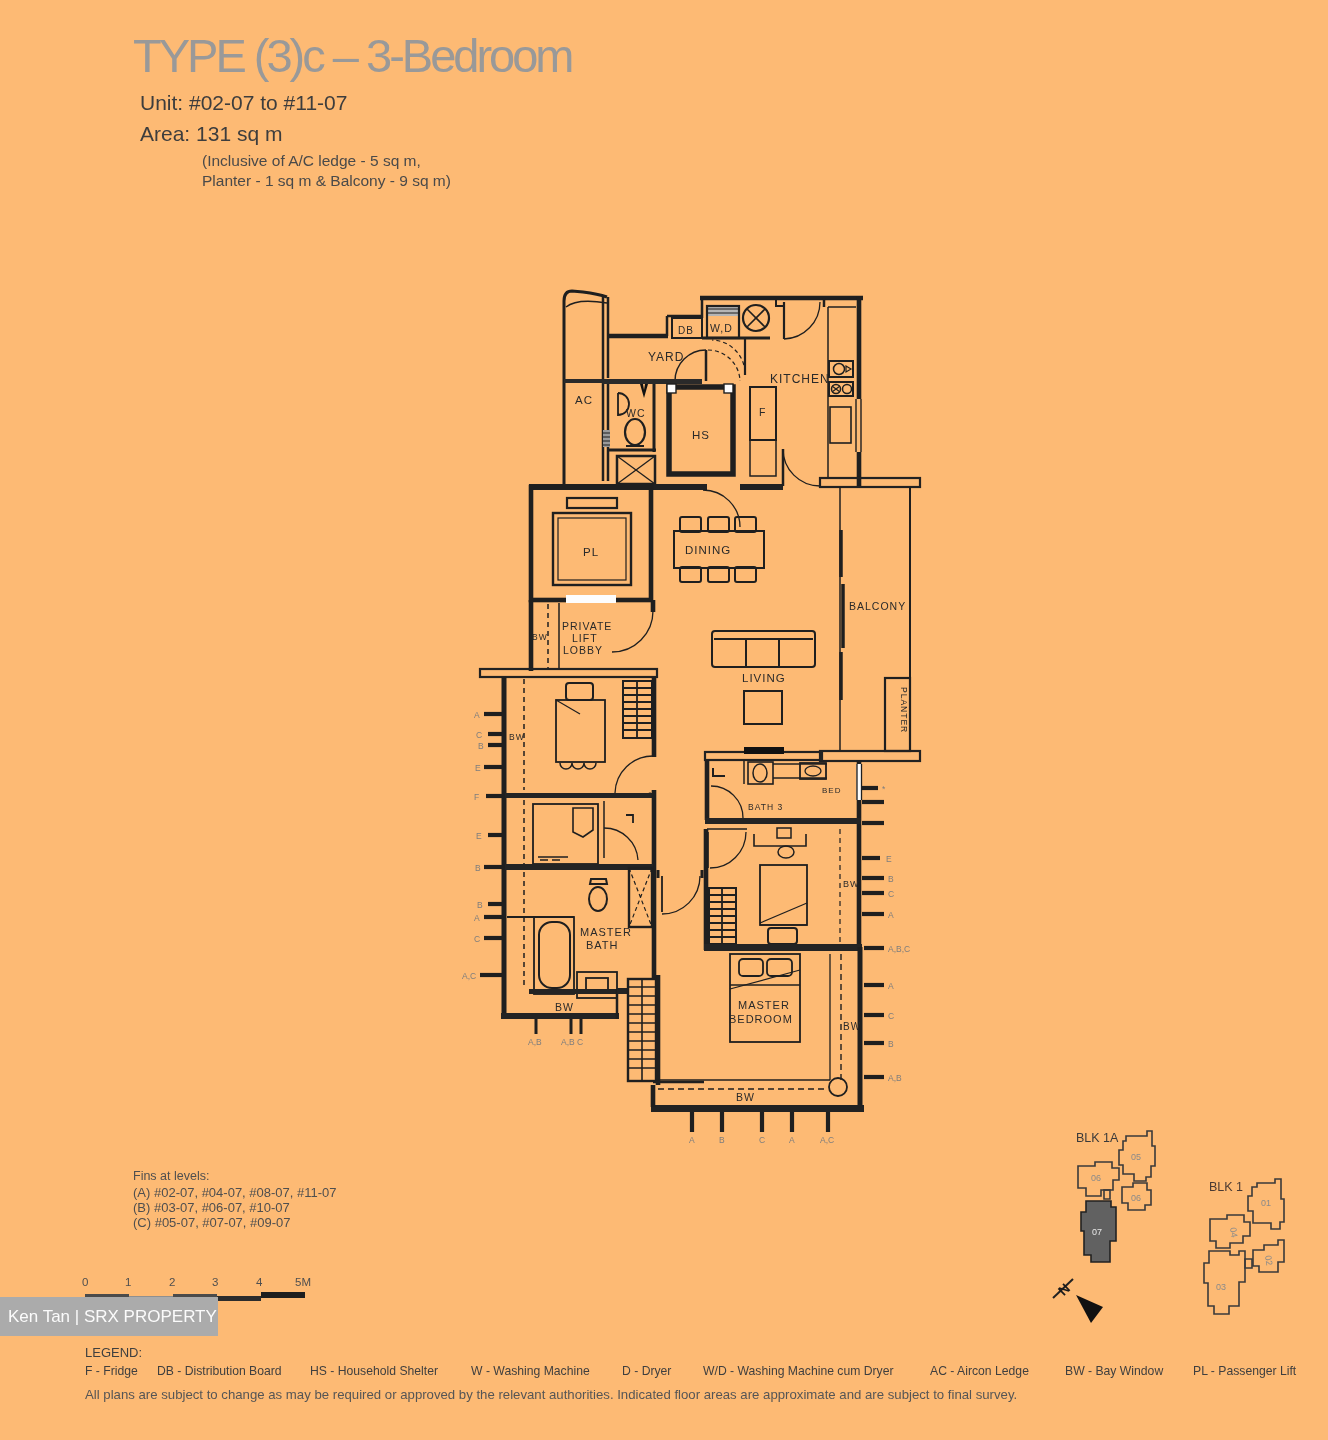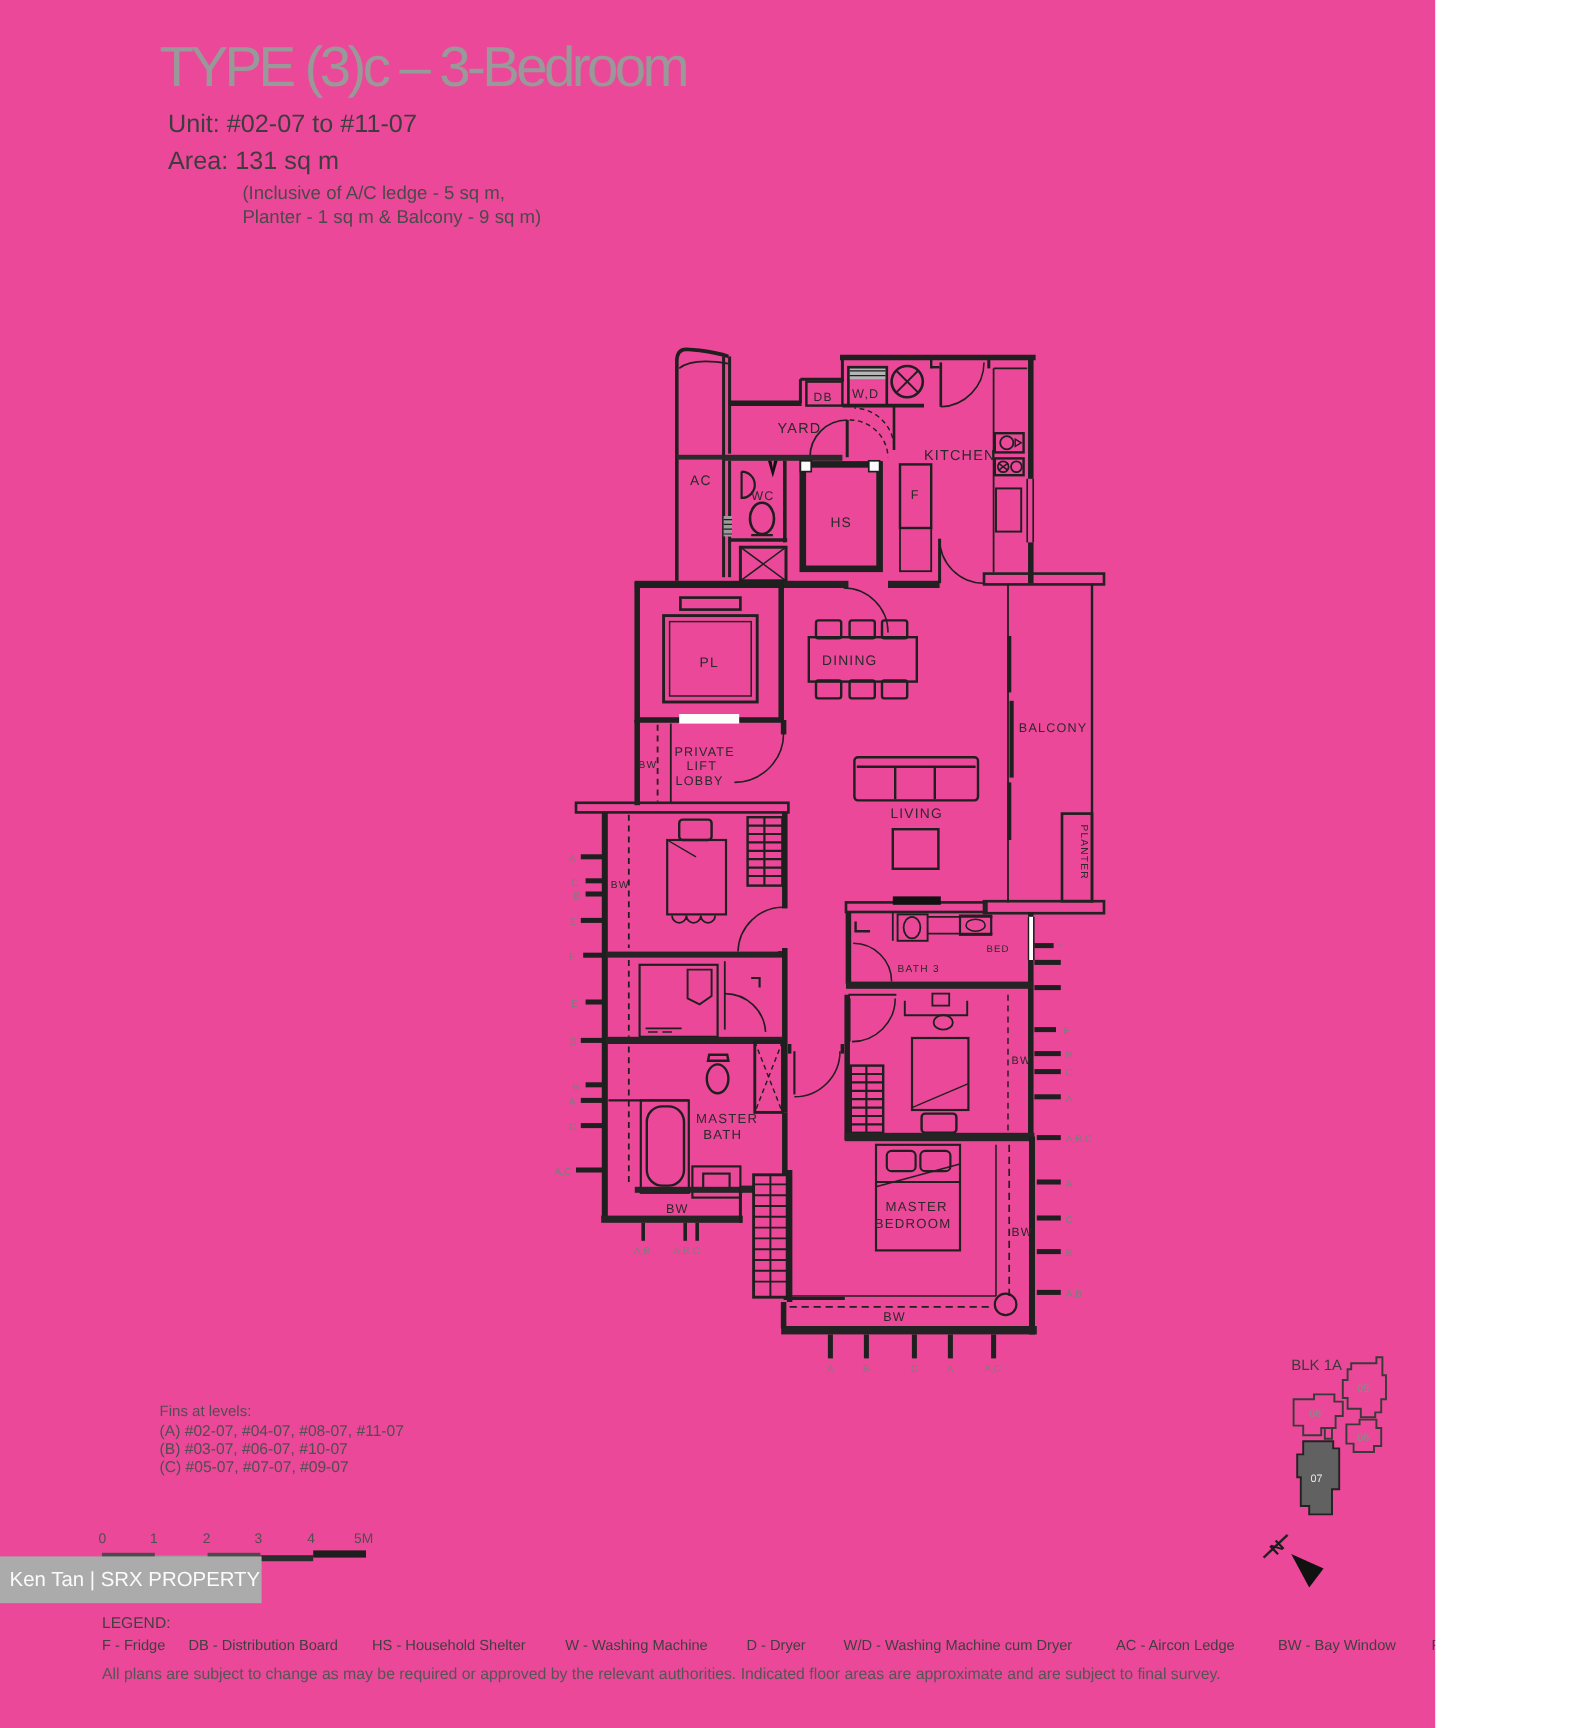--- a/index.html
+++ b/index.html
@@ -1,16 +1,16 @@
 <!DOCTYPE html>
 <html><head>
 <meta charset="utf-8">
 <style>
 html,body{margin:0;padding:0;background:#ffffff;}
-#page{position:relative;width:1196px;height:1440px;background:#ec4899;overflow:hidden;
+#page{position:relative;width:1328px;height:1440px;background:#fdba74;overflow:hidden;
 font-family:"Liberation Sans", sans-serif;}
 svg{position:absolute;left:0;top:0;}
 .lbl{fill:#2a2a2a;font-family:"Liberation Sans",sans-serif;letter-spacing:1px;}
 .tick{fill:#7d7d7d;font-family:"Liberation Sans",sans-serif;font-size:8.5px;}
 .w{stroke:#1f1f1f;fill:none;}
 </style>
 </head>
 <body>
 <div id="page">
 <svg width="1328" height="1440" viewBox="0 0 1328 1440">

